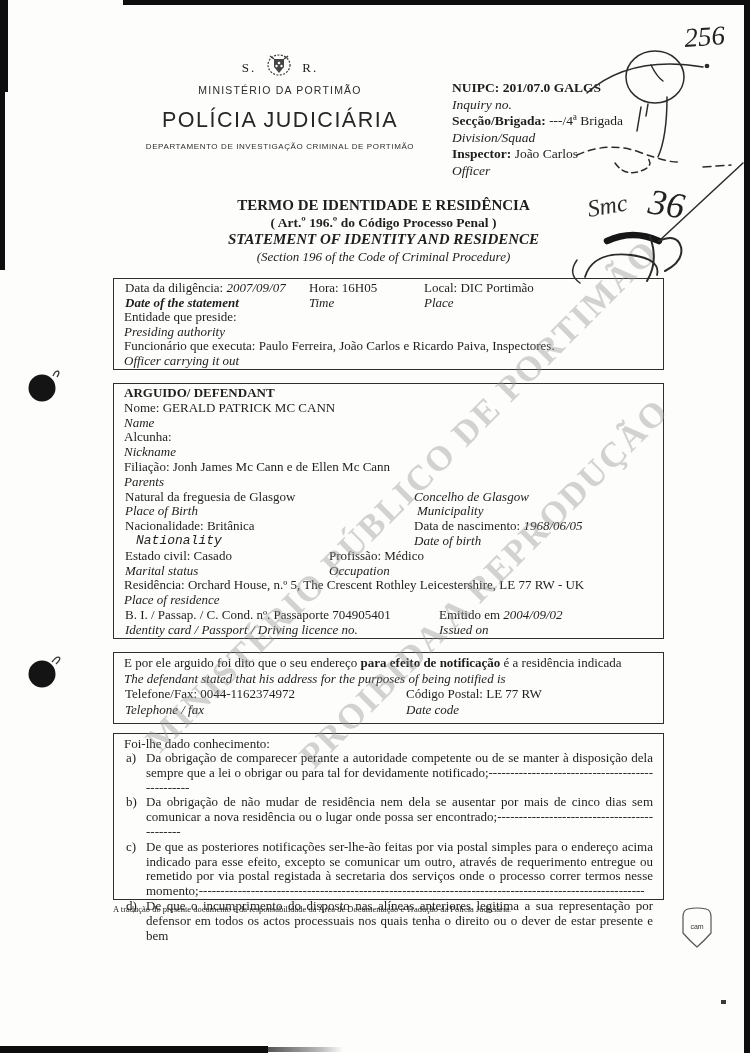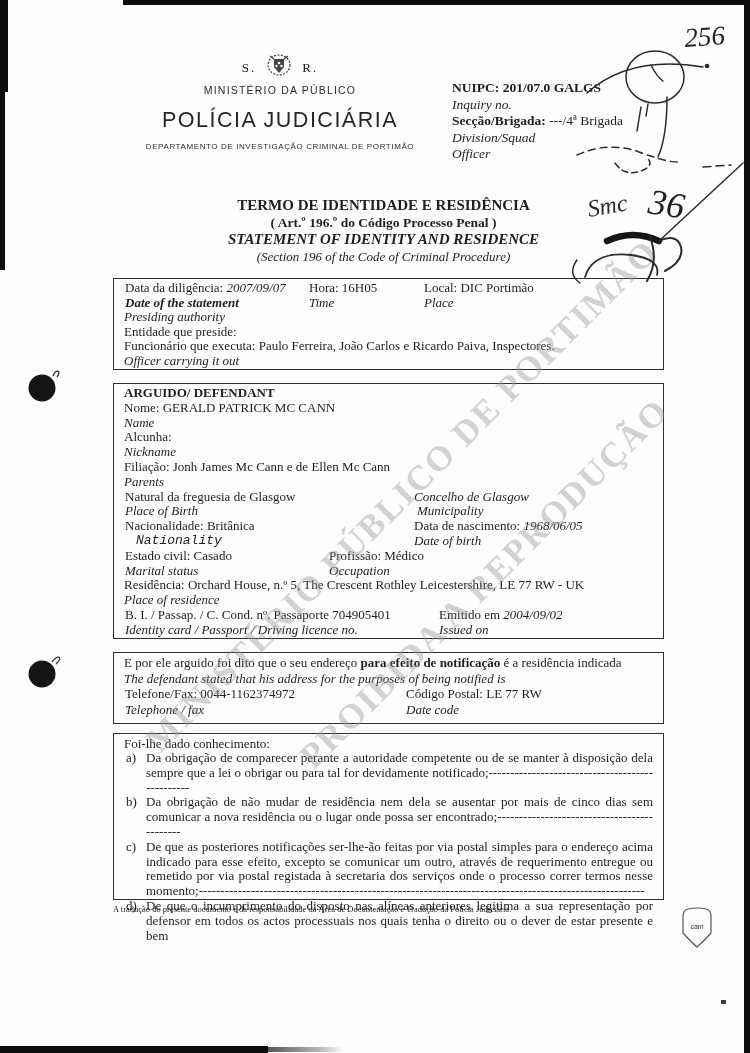--- a/index.html
+++ b/index.html
@@ -87,30 +87,31 @@
         <ellipse cx="13" cy="11" rx="11" ry="10" fill="none" stroke="#3a3a3a" stroke-width="1.2" stroke-dasharray="2 1.4"></ellipse>
         <path d="M8 5 h10 v8 l-5 6 l-5 -6 z" fill="#444"></path>
         <circle cx="13" cy="9" r="1.3" fill="#fff"></circle>
         <circle cx="10.5" cy="12" r="1.2" fill="#fff"></circle>
         <circle cx="15.5" cy="12" r="1.2" fill="#fff"></circle>
         <path d="M4 2 l4 3 M22 2 l-4 3" stroke="#3a3a3a" stroke-width="1.4" fill="none"></path>
       </svg>
     </span>
     <span>R.</span>
   </div>
-  <div id="ministry">MINISTÉRIO DA PÚBLICO</div>
+  <div id="ministry">MINISTÉRIO DA PORTIMÃO</div>
   <div id="agency">POLÍCIA JUDICIÁRIA</div>
   <div id="department">DEPARTAMENTO DE INVESTIGAÇÃO CRIMINAL DE PORTIMÃO</div>
 </div>
 
 <div class="abs" id="header-right">
   <div><span class="b">NUIPC:</span> <span class="b">201/07.0 GALGS</span></div>
   <div class="i">Inquiry no.</div>
   <div><span class="b">Secção/Brigada:</span> <span>---/4ª Brigada</span></div>
   <div class="i">Division/Squad</div>
+  <div><span class="b">Inspector:</span> <span>João Carlos</span></div>
   <div class="i">Officer</div>
 </div>
 
 <div class="abs" id="title-block">
   <div class="t1">TERMO DE IDENTIDADE E RESIDÊNCIA</div>
   <div class="t2">( Art.º 196.º do Código Processo Penal )</div>
   <div class="t3">STATEMENT OF IDENTITY AND RESIDENCE</div>
   <div class="t4">(Section 196 of the Code of Criminal Procedure)</div>
 </div>
 
@@ -118,22 +119,22 @@
   <div class="row">
     <span class="col" style="left:1px;"><span>Data da diligência:</span> <span class="i">2007/09/07</span></span>
     <span class="col" style="left:185px;"><span>Hora:</span> <span>16H05</span></span>
     <span class="col" style="left:300px;"><span>Local:</span> <span>DIC Portimão</span></span>
   </div>
   <div class="row">
     <span class="col i" style="left:1px;font-weight:bold;">Date of the statement</span>
     <span class="col i" style="left:185px;">Time</span>
     <span class="col i" style="left:300px;">Place</span>
   </div>
+  <div class="row"><span>Entidade que preside:</span></div>
   <div class="row i">Presiding authority</div>
-  <div class="row"><span>Entidade que preside:</span></div>
   <div class="row"><span>Funcionário que executa:</span> <span>Paulo Ferreira, João Carlos e Ricardo Paiva, Inspectores.</span></div>
   <div class="row i">Officer carrying it out</div>
 </div>
 
 <div class="box" id="box2">
   <div class="row b">ARGUIDO/ DEFENDANT</div>
   <div class="row"><span>Nome:</span> <span>GERALD PATRICK MC CANN</span></div>
   <div class="row i">Name</div>
   <div class="row"><span>Alcunha:</span></div>
   <div class="row i">Nickname</div>

